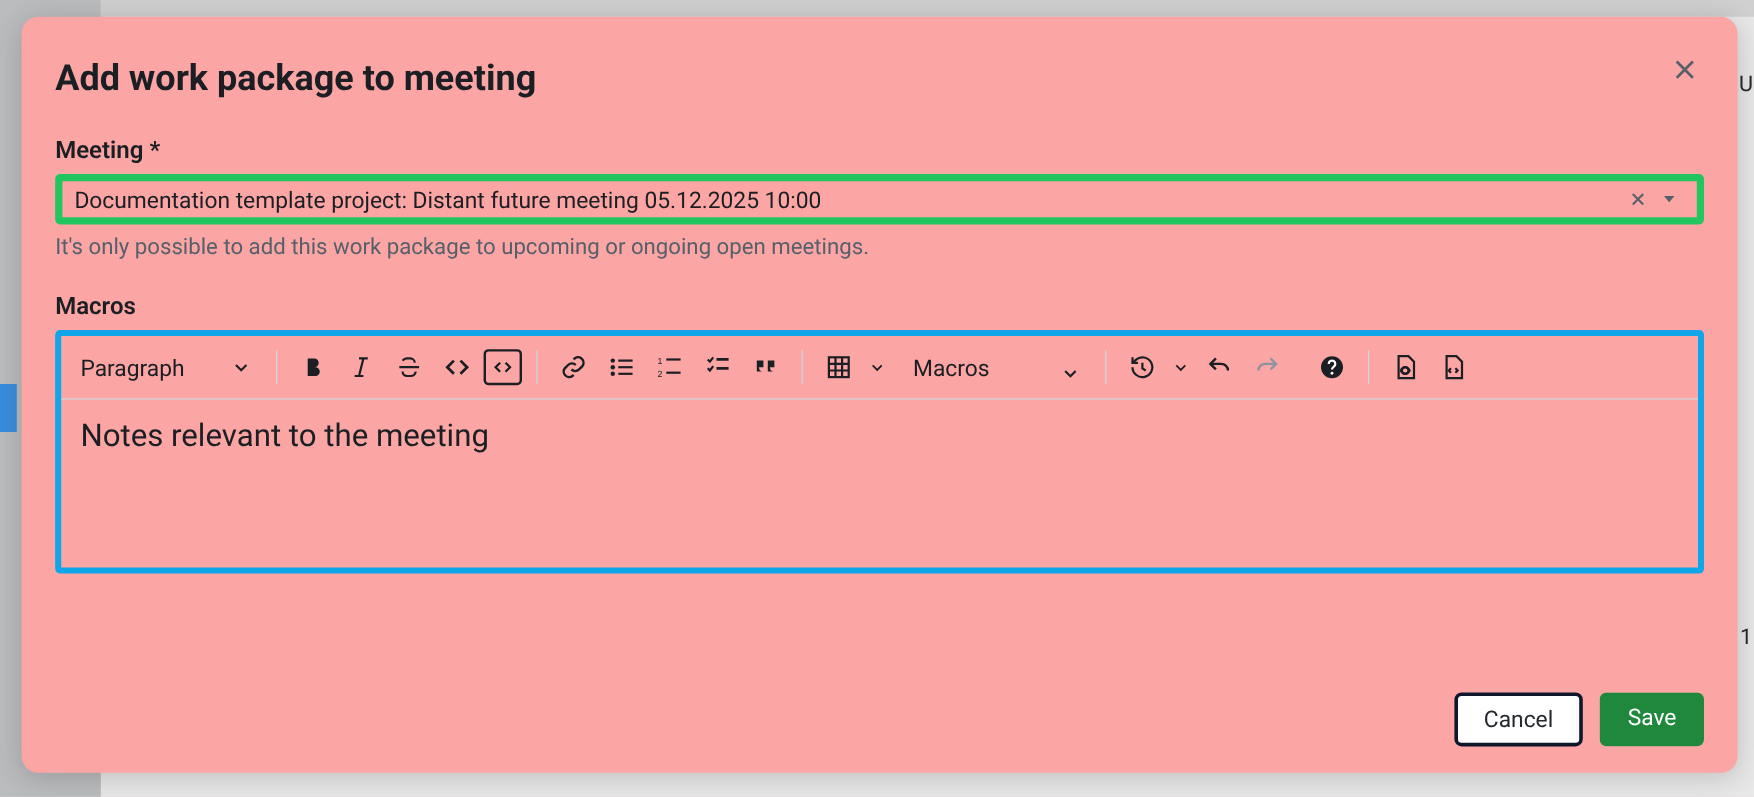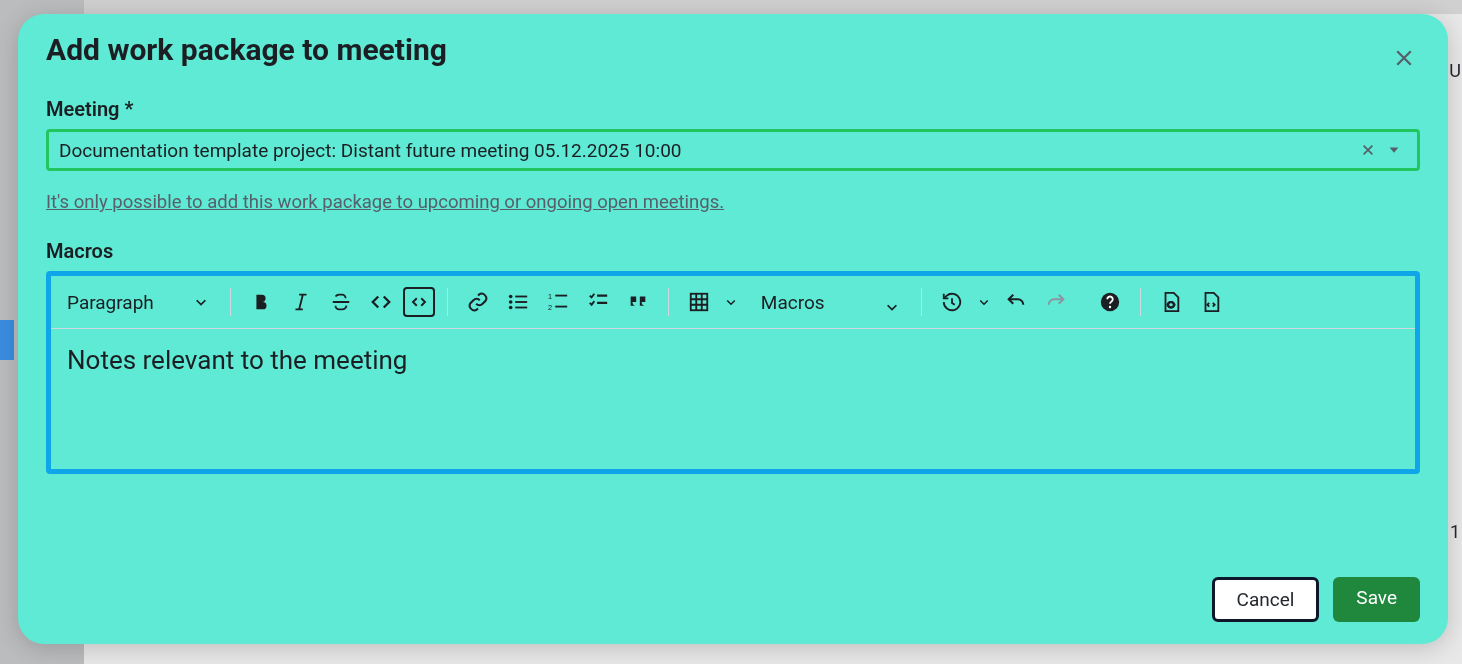--- a/index.html
+++ b/index.html
@@ -25,24 +25,24 @@
   .bg-blue {
     position: absolute;
     left: 0; top: 320px; height: 40px; width: 14px;
     background: #3b8de0;
   }
   .modal {
     position: absolute;
     left: 18px;
     top: 14px;
     right: 14px;
-    background: #5eead4;
-    border-radius: 26px;
+    background: #fca5a5;
+    border-radius: 14px;
     box-shadow: 0 4px 24px rgba(0,0,0,0.18);
-    padding: 18px 28px 22px 28px;
+    padding: 34px 28px 22px 28px;
     min-height: 630px;
     display: flex;
     flex-direction: column;
   }
   .modal-title {
     font-size: 30px;
     font-weight: 700;
     color: #1b1f23;
     margin: 0 0 30px 0;
   }
@@ -64,21 +64,21 @@
     font-size: 20px;
     font-weight: 600;
     color: #1b1f23;
     margin-bottom: 8px;
   }
   .field-label .req { color: #1b1f23; }
 
   .meeting-select {
     display: flex;
     align-items: center;
-    border: 3px solid #22c55e;
+    border: 6px solid #22c55e;
     border-radius: 4px;
     padding: 6px 10px;
     font-size: 19px;
     color: #1b1f23;
     height: 42px;
   }
   .meeting-select .value {
     flex: 1;
     white-space: nowrap;
     overflow: hidden;
@@ -90,23 +90,22 @@
     padding: 0 6px;
     display: flex;
     align-items: center;
   }
   .meeting-select .clear svg { width:14px; height:14px; }
   .meeting-select .caret svg { width:14px; height:14px; }
 
   .help-text {
     color: #57606a;
     font-size: 18.5px;
-    margin-top: 20px;
+    margin-top: 8px;
     margin-bottom: 26px;
-    text-decoration: underline;
   }
 
   .editor-wrap {
     border: 5px solid #0ea5e9;
     border-radius: 4px;
   }
   .toolbar {
     display: flex;
     align-items: center;
     padding: 8px 10px;

